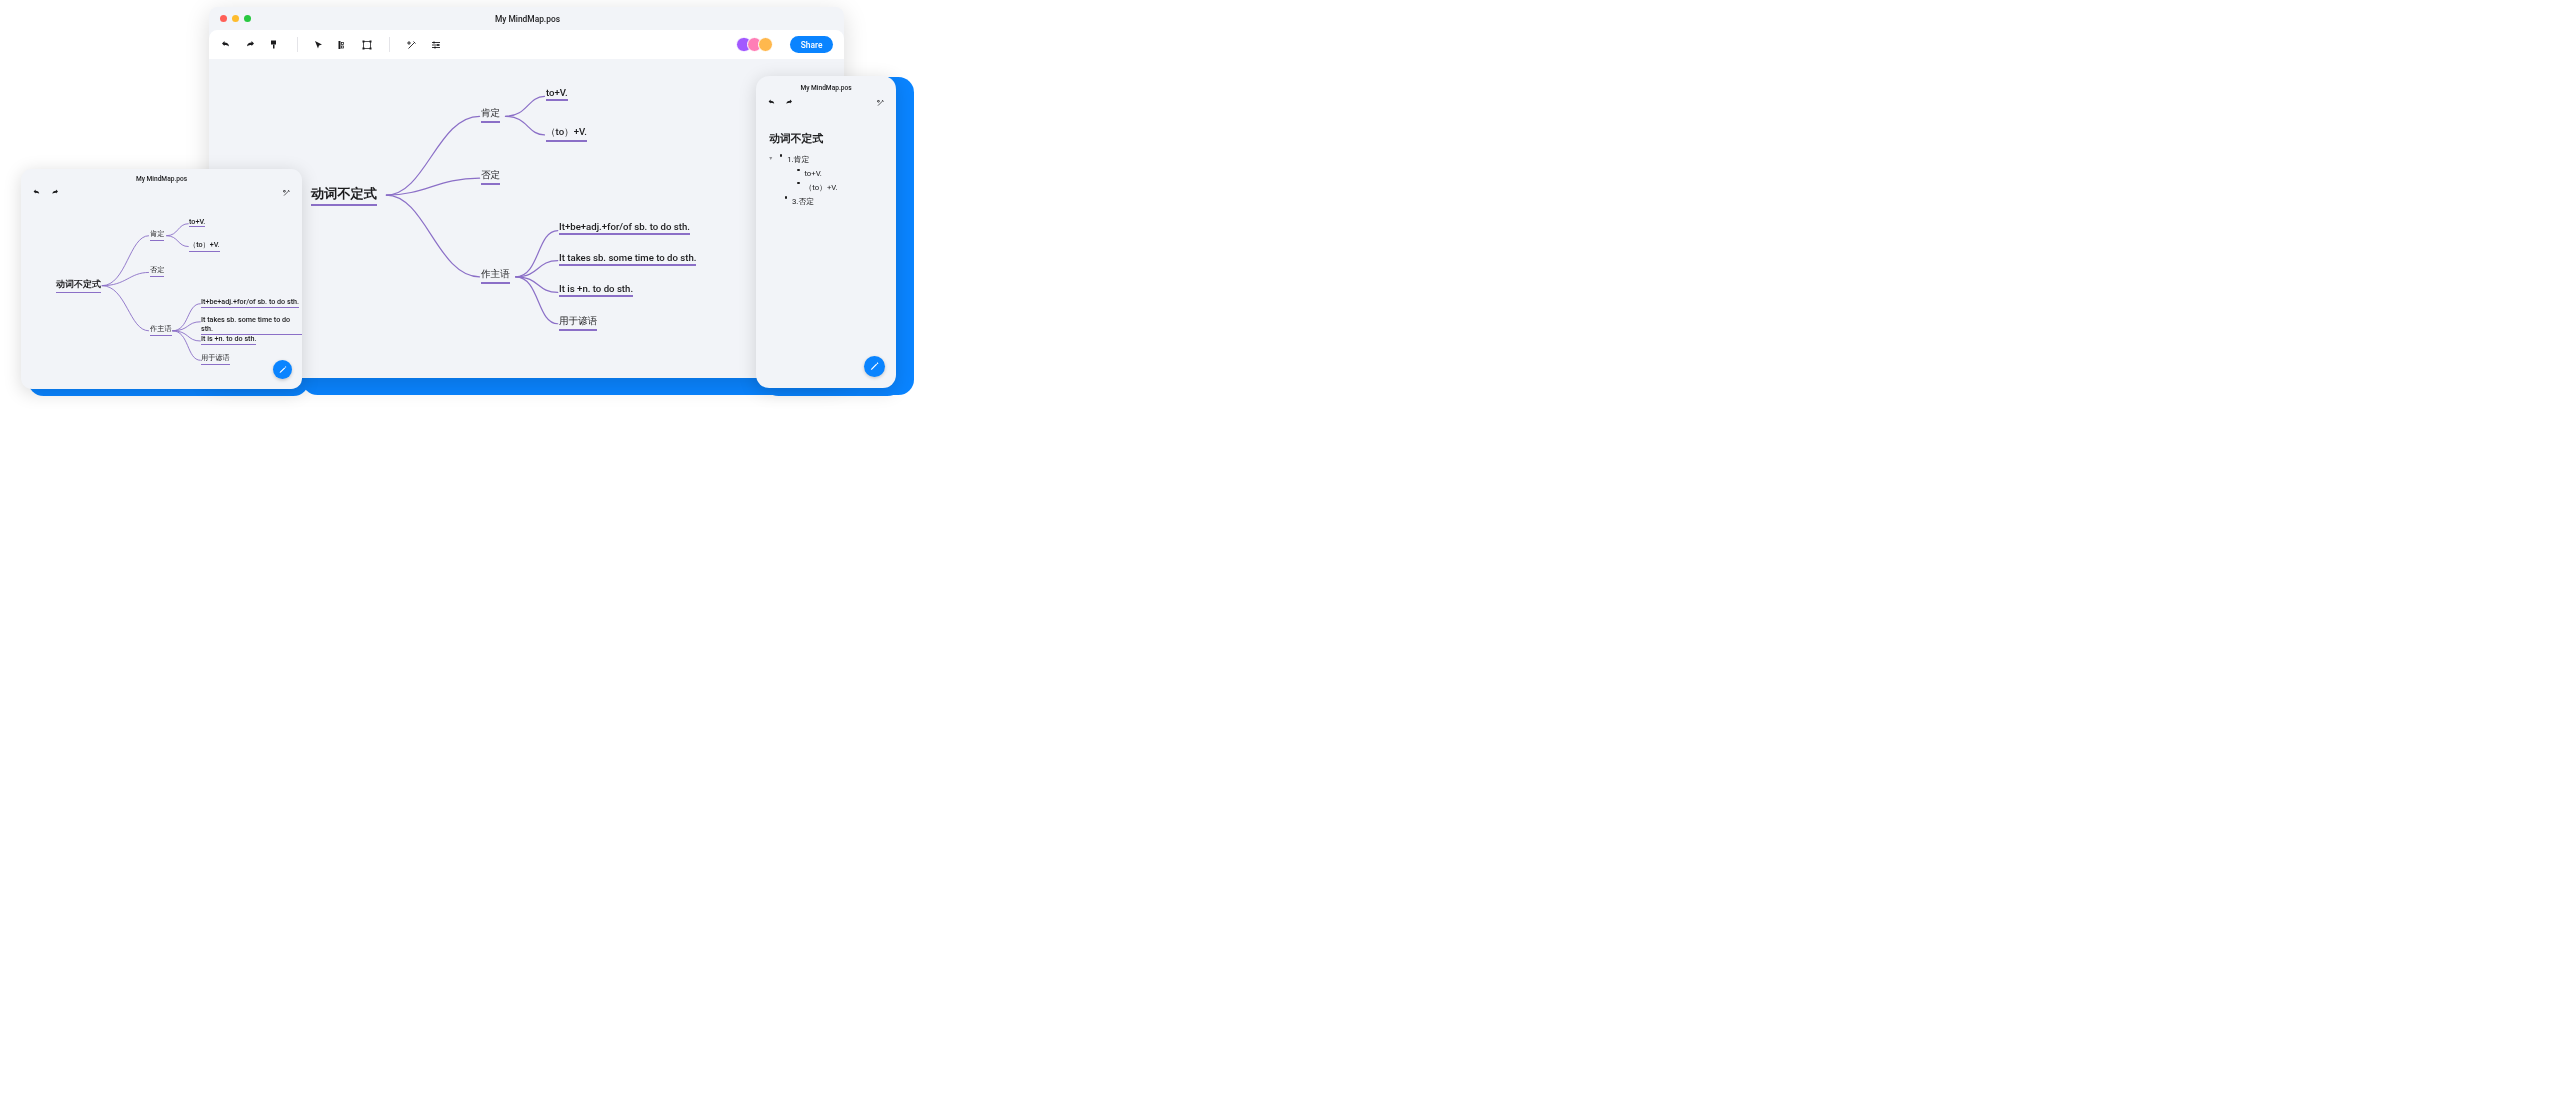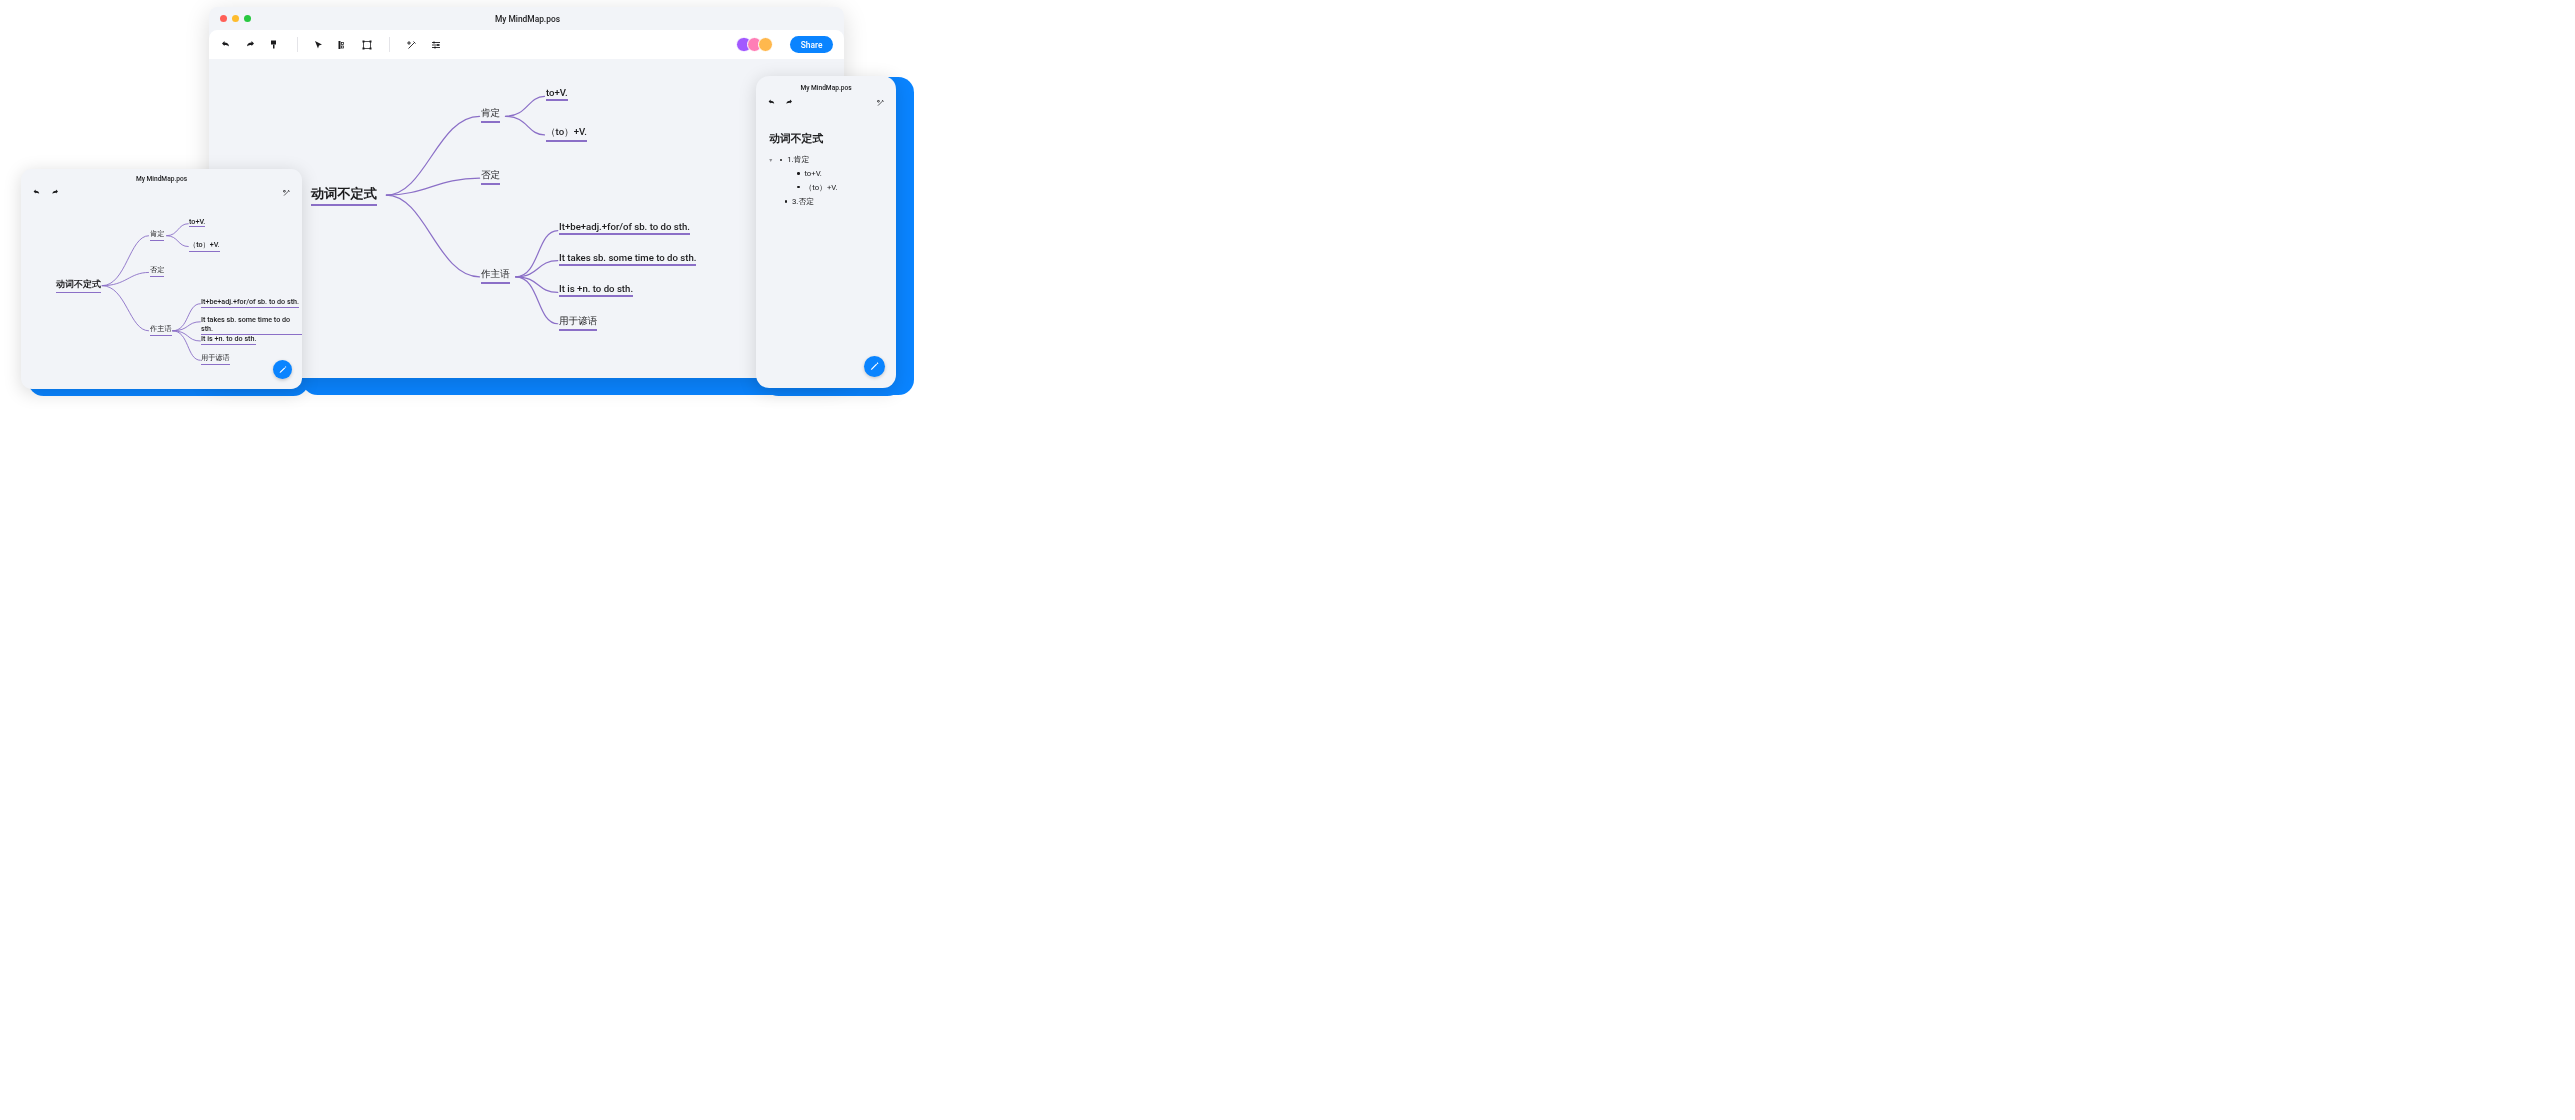--- a/index.html
+++ b/index.html
@@ -52,21 +52,21 @@
   .tablet-canvas .svg-layer path { stroke-width:1.5; }
   .fab { position:absolute; right:9.6px; bottom:9.6px; width:19px; height:19px; border-radius:50%; background:#0a84ff; display:flex; align-items:center; justify-content:center; color:#fff; cursor:pointer; box-shadow:0 1.2px 3.6px rgba(0,0,0,0.2); }
   .tablet-panel .fab svg { width:9.6px; height:9.6px; }
 
   
   .phone-panel { position:absolute; left:756px; top:76px; width:140px; height:312px; background:#f2f4f8; border-radius:13.2px; box-shadow: 0 3.6px 18px rgba(0,0,0,0.15); overflow:hidden; display:flex; flex-direction:column; }
   .phone-title { text-align:center; font-size:6.6px; color:#1c1c1e; padding:8.4px 0 3.6px; font-weight:500; }
   .phone-toolbar { display:flex; align-items:center; padding:2.4px 10.8px 6px; gap:7.2px; }
   .phone-outline { padding: 18px 13.2px 0; font-size:7.8px; color:#1c1c1e; }
   .phone-outline h2 { font-size:10.8px; font-weight:600; margin-bottom:8.4px; }
-  .outline-row { display:flex; align-items:center; gap:4.8px; margin:3.6px 0; }
+  .outline-row { display:flex; gap:4.8px; margin:3.6px 0; }
   .outline-row .caret { width:6px; font-size:6px; color:#8e8e93; }
   .outline-row .bullet { width:2.4px; height:2.4px; border-radius:50%; background:#1c1c1e; flex-shrink:0; }
   .outline-indent { padding-left:15.6px; }
   .outline-indent2 { padding-left:28px; }
   .phone-panel .fab { right:10.8px; bottom:10.8px; width:21.7px; height:21.7px; }
 </style>
 </head>
 <body>
 
 <div class="backdrop-blue" style="left:302px; top:77px; width:612px; height:318px;"></div>

